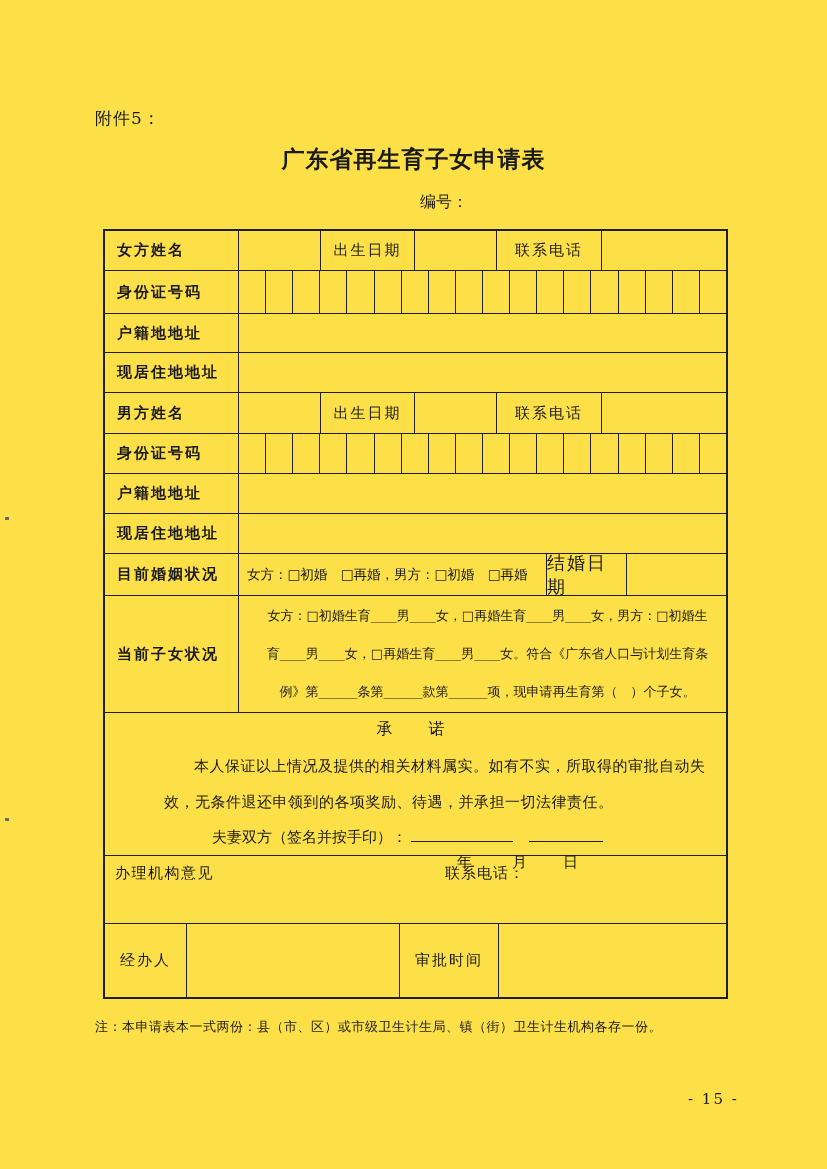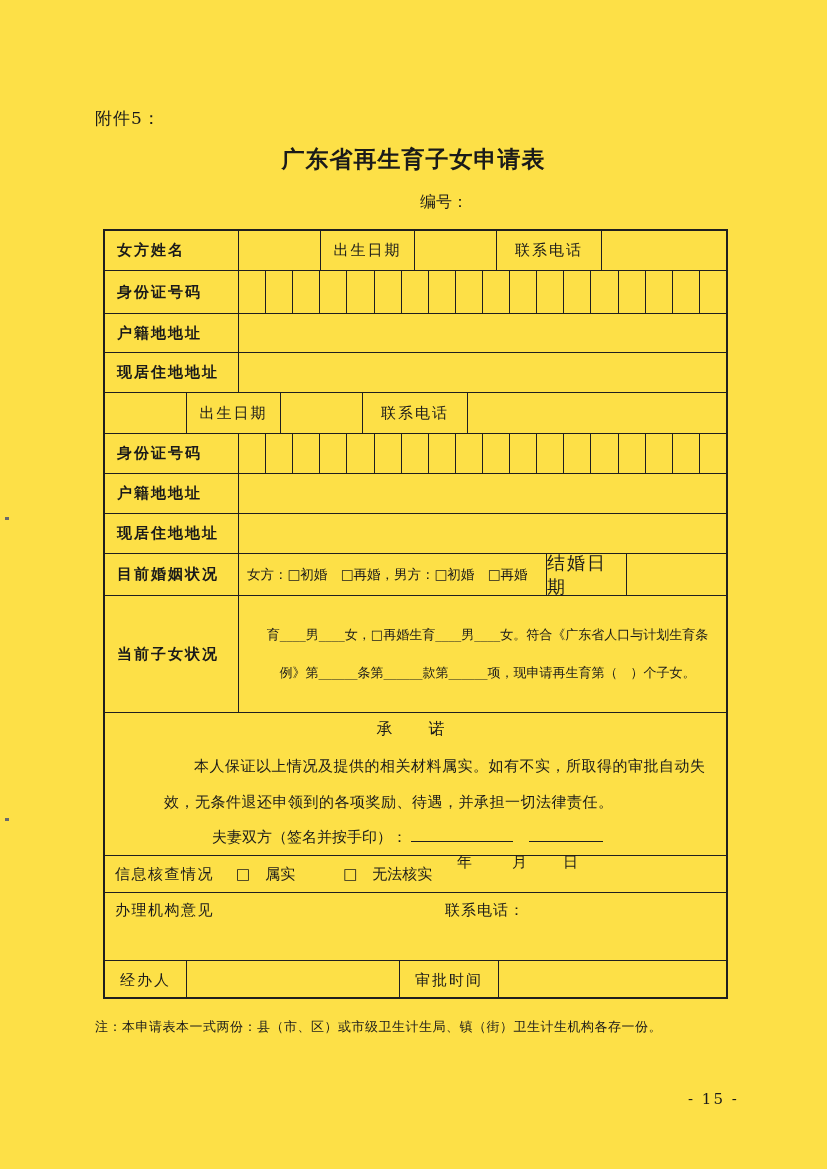--- a/index.html
+++ b/index.html
@@ -175,20 +175,21 @@
       <div class="cell c-label lbl">户籍地地址</div>
       <div class="cell c-rest"></div>
     </div>
 
     <div class="row h40">
       <div class="cell c-label lbl">现居住地地址</div>
       <div class="cell c-rest"></div>
     </div>
 
     <div class="row h41">
+      <div class="cell c-label lbl">男方姓名</div>
       <div class="cell c-nameblank"></div>
       <div class="cell c-doblabel ctr">出生日期</div>
       <div class="cell c-dobblank"></div>
       <div class="cell c-phonelabel ctr">联系电话</div>
       <div class="cell c-rest"></div>
     </div>
 
     <div class="row h40">
       <div class="cell c-label lbl">身份证号码</div>
       <div class="idcell"></div>
@@ -224,41 +225,37 @@
     <div class="row h42">
       <div class="cell c-label lbl">目前婚姻状况</div>
       <div class="cell c-marital">女方：□初婚　□再婚，男方：□初婚　□再婚</div>
       <div class="cell c-mdate ctr">结婚日期</div>
       <div class="cell c-rest"></div>
     </div>
 
     <div class="row h117">
       <div class="cell c-label lbl">当前子女状况</div>
       <div class="cell children-content">
+        <div>女方：□初婚生育____男____女，□再婚生育____男____女，男方：□初婚生</div>
         <div>育____男____女，□再婚生育____男____女。符合《广东省人口与计划生育条</div>
         <div>例》第______条第______款第______项，现申请再生育第（　）个子女。</div>
       </div>
     </div>
 
     <div class="row h143 commit">
       <div class="commit-title">承　诺</div>
       <div class="commit-body">本人保证以上情况及提供的相关材料属实。如有不实，所取得的审批自动失效，无条件退还申领到的各项奖励、待遇，并承担一切法律责任。</div>
       <div class="commit-sign">
         <span>夫妻双方（签名并按手印）：</span><span class="sig-line"></span><span class="sig-line2"></span>
       </div>
       <div class="commit-date">
         <span class="y">年</span><span class="m">月</span><span class="d">日</span>
       </div>
     </div>
 
-    <div class="row h37 verify">
-      <span class="vlabel">信息核查情况</span>
-      <span class="vopt1">□　属实</span>
-      <span class="vopt2">□　无法核实</span>
-    </div>
 
     <div class="row h68 agency">
       <span class="alabel">办理机构意见</span>
       <span class="aphone">联系电话：</span>
     </div>
 
     <div class="row h38">
       <div class="cell c-handler ctr">经办人</div>
       <div class="cell c-hblank"></div>
       <div class="cell c-approval ctr">审批时间</div>

